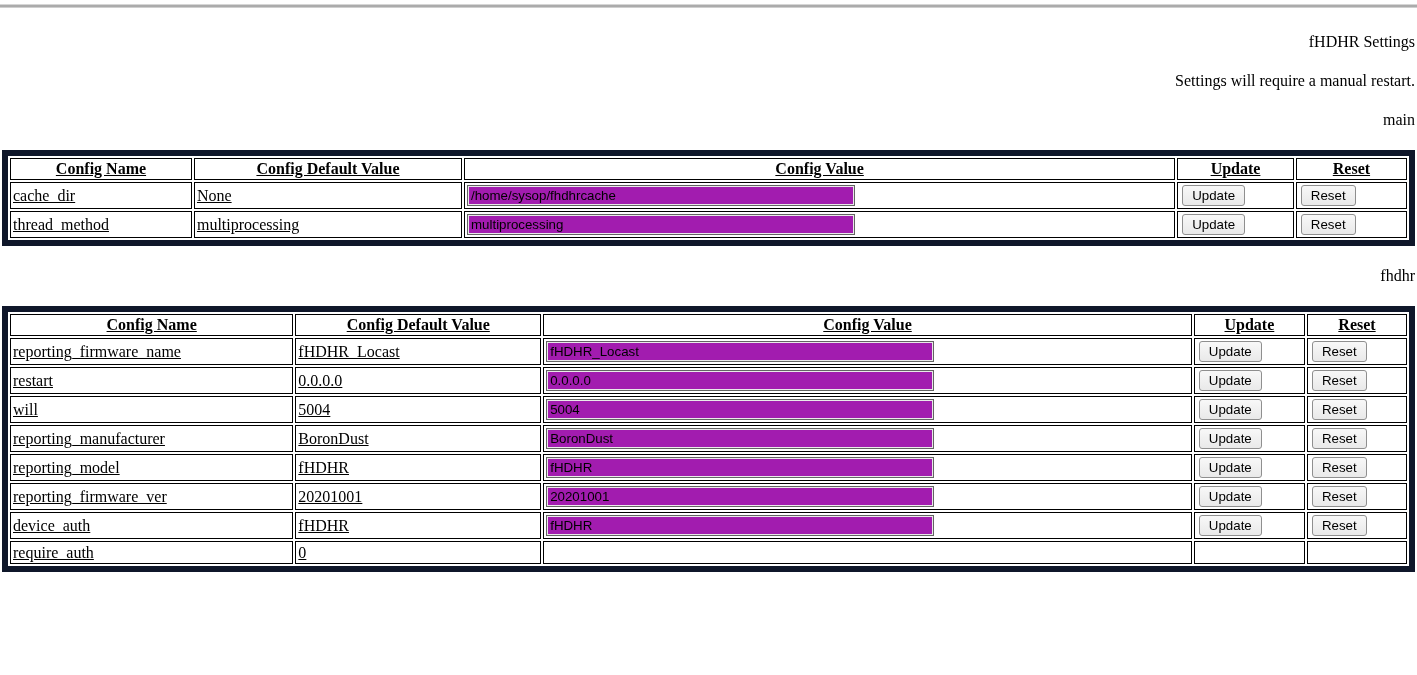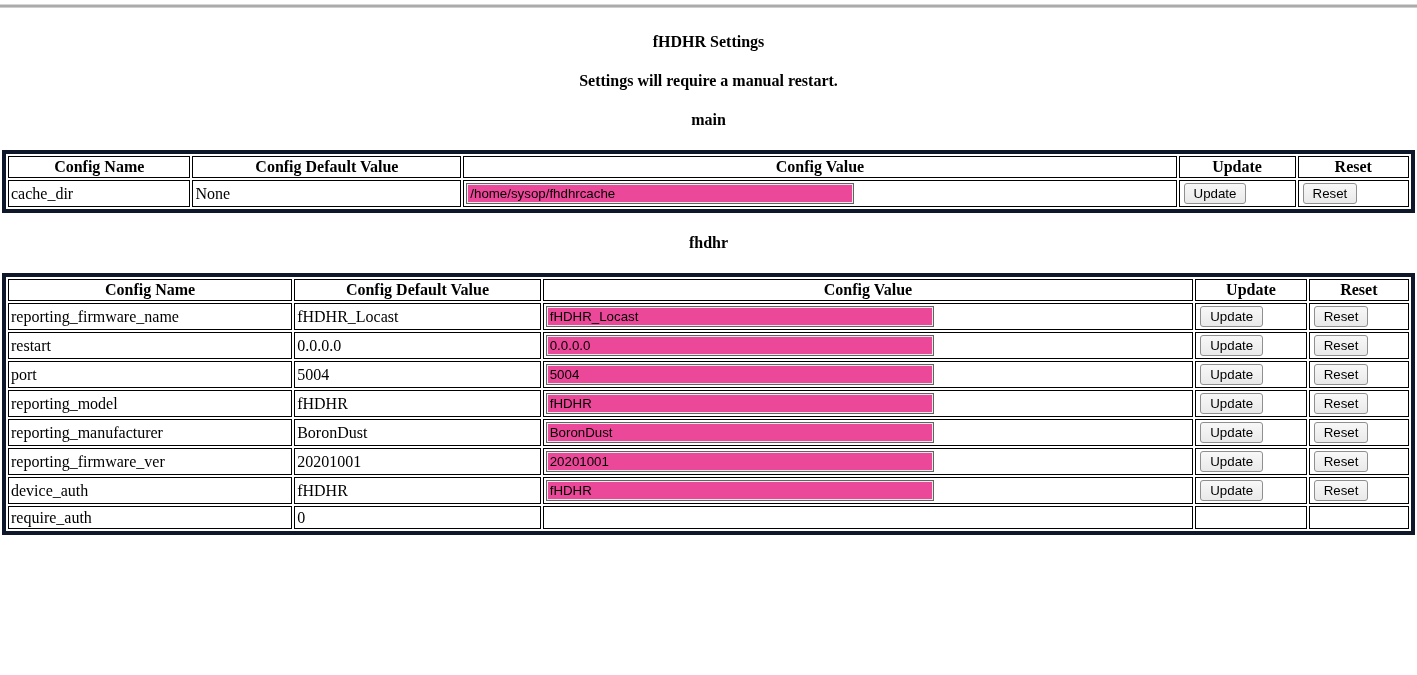--- a/index.html
+++ b/index.html
@@ -27,30 +27,31 @@
     border-top: 1px solid #d6d6d6;
     border-bottom: 1px solid #cfcfcf;
   }
   .content {
     padding: 2px;
     padding-top: 12px;
   }
   h4 {
     font-family: "Liberation Serif", serif;
     font-size: 16px;
-    font-weight: bold;
-    text-align: center;
+    font-weight: normal;
+    text-align: right;
     margin: 21px 0;
   }
   table.config-table {
     width: 100%;
     border-collapse: separate;
     border-spacing: 2px;
-    border: 4px solid #0f172a;
+    border: 6px solid #0f172a;
     table-layout: fixed;
+    text-decoration: underline;
   }
   table.config-table th,
   table.config-table td {
     border: 1px solid #000000;
     padding: 1px 2px;
     overflow: hidden;
     white-space: nowrap;
   }
   table.config-table th {
     font-weight: bold;
@@ -73,21 +74,21 @@
   table.table-fhdhr col.c3 { width: 46.7%; }
   table.table-fhdhr col.c4 { width: 8.0%; }
   table.table-fhdhr col.c5 { width: 7.2%; }
 
   input.cfg-input {
     width: 388px;
     max-width: 98%;
     height: 21px;
     border: 1px solid #636363;
     box-shadow: inset 0 0 0 1px #e9e9e9;
-    background: #ec4899;
+    background: #a21caf;
     font-family: "Liberation Sans", sans-serif;
     font-size: 13.3px;
     color: #000000;
     padding: 1px 3px;
     margin: 0;
   }
   button.cfg-btn {
     font-family: "Liberation Sans", sans-serif;
     font-size: 13.3px;
     color: #000000;
@@ -136,20 +137,33 @@
     <td>
       <input type="text" class="cfg-input" value="/home/sysop/fhdhrcache" style="">
     </td>
     <td>
       <button type="button" class="cfg-btn">Update</button>
     </td>
     <td>
       <button type="button" class="cfg-btn">Reset</button>
     </td>
   </tr>
+        <tr>
+    <td>thread_method</td>
+    <td>multiprocessing</td>
+    <td>
+      <input type="text" class="cfg-input" value="multiprocessing" style="">
+    </td>
+    <td>
+      <button type="button" class="cfg-btn">Update</button>
+    </td>
+    <td>
+      <button type="button" class="cfg-btn">Reset</button>
+    </td>
+  </tr>
       </tbody>
   </table>
 
   <h4>fhdhr</h4>
 
   <table class="config-table table-fhdhr">
     <colgroup>
       <col class="c1">
         <col class="c2">
         <col class="c3">
@@ -186,24 +200,37 @@
       <input type="text" class="cfg-input" value="0.0.0.0" style="">
     </td>
     <td>
       <button type="button" class="cfg-btn">Update</button>
     </td>
     <td>
       <button type="button" class="cfg-btn">Reset</button>
     </td>
   </tr>
         <tr>
-    <td>port</td>
+    <td>will</td>
     <td>5004</td>
     <td>
       <input type="text" class="cfg-input" value="5004" style="">
+    </td>
+    <td>
+      <button type="button" class="cfg-btn">Update</button>
+    </td>
+    <td>
+      <button type="button" class="cfg-btn">Reset</button>
+    </td>
+  </tr>
+        <tr>
+    <td>reporting_manufacturer</td>
+    <td>BoronDust</td>
+    <td>
+      <input type="text" class="cfg-input" value="BoronDust" style="">
     </td>
     <td>
       <button type="button" class="cfg-btn">Update</button>
     </td>
     <td>
       <button type="button" class="cfg-btn">Reset</button>
     </td>
   </tr>
         <tr>
     <td>reporting_model</td>
@@ -212,33 +239,20 @@
       <input type="text" class="cfg-input" value="fHDHR" style="">
     </td>
     <td>
       <button type="button" class="cfg-btn">Update</button>
     </td>
     <td>
       <button type="button" class="cfg-btn">Reset</button>
     </td>
   </tr>
         <tr>
-    <td>reporting_manufacturer</td>
-    <td>BoronDust</td>
-    <td>
-      <input type="text" class="cfg-input" value="BoronDust" style="">
-    </td>
-    <td>
-      <button type="button" class="cfg-btn">Update</button>
-    </td>
-    <td>
-      <button type="button" class="cfg-btn">Reset</button>
-    </td>
-  </tr>
-        <tr>
     <td>reporting_firmware_ver</td>
     <td>20201001</td>
     <td>
       <input type="text" class="cfg-input" value="20201001" style="">
     </td>
     <td>
       <button type="button" class="cfg-btn">Update</button>
     </td>
     <td>
       <button type="button" class="cfg-btn">Reset</button>

